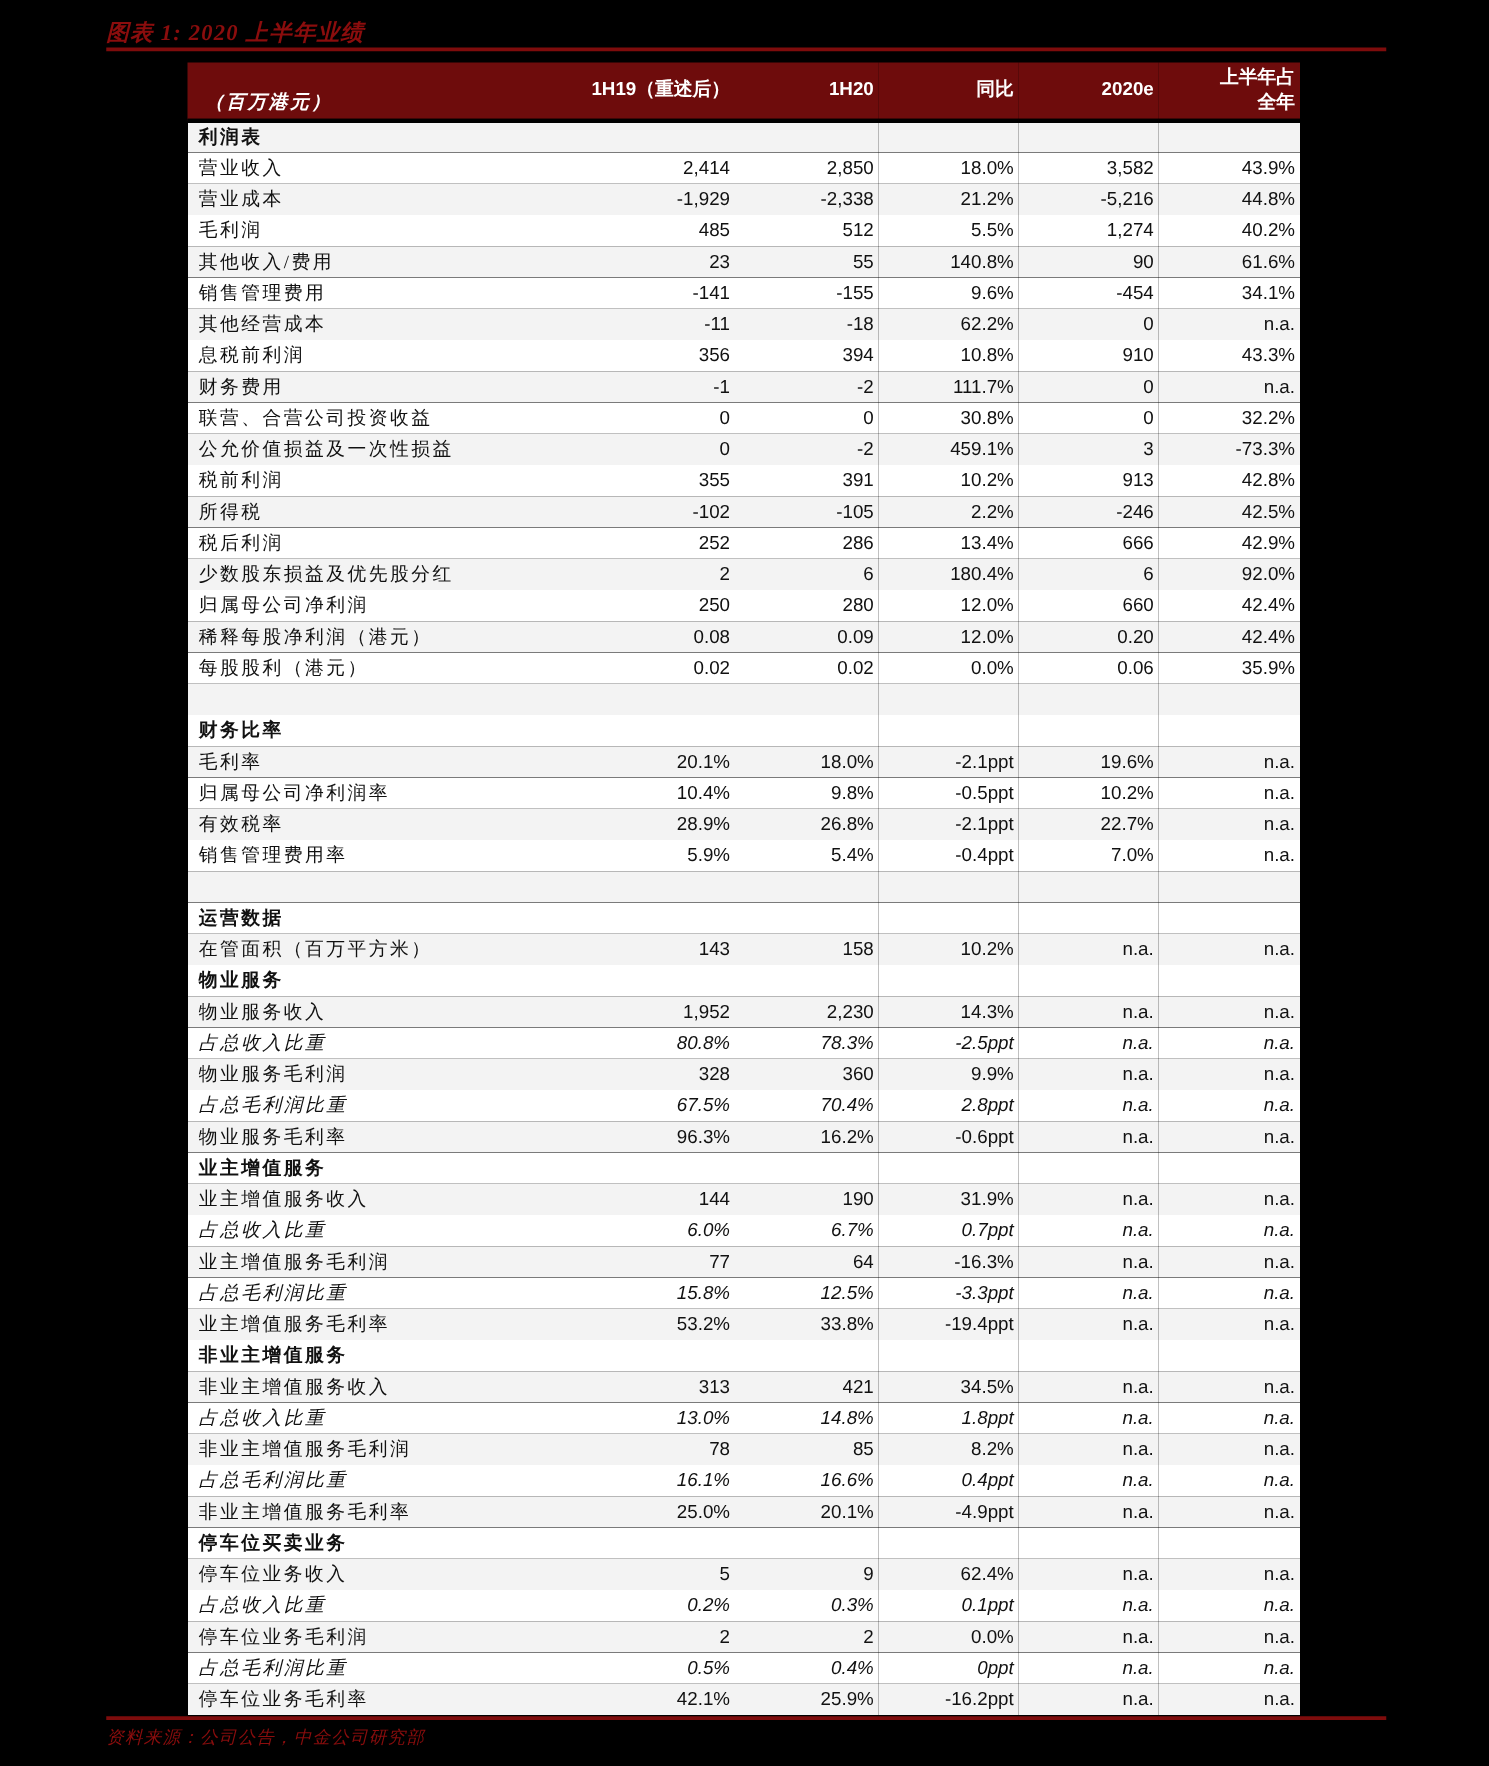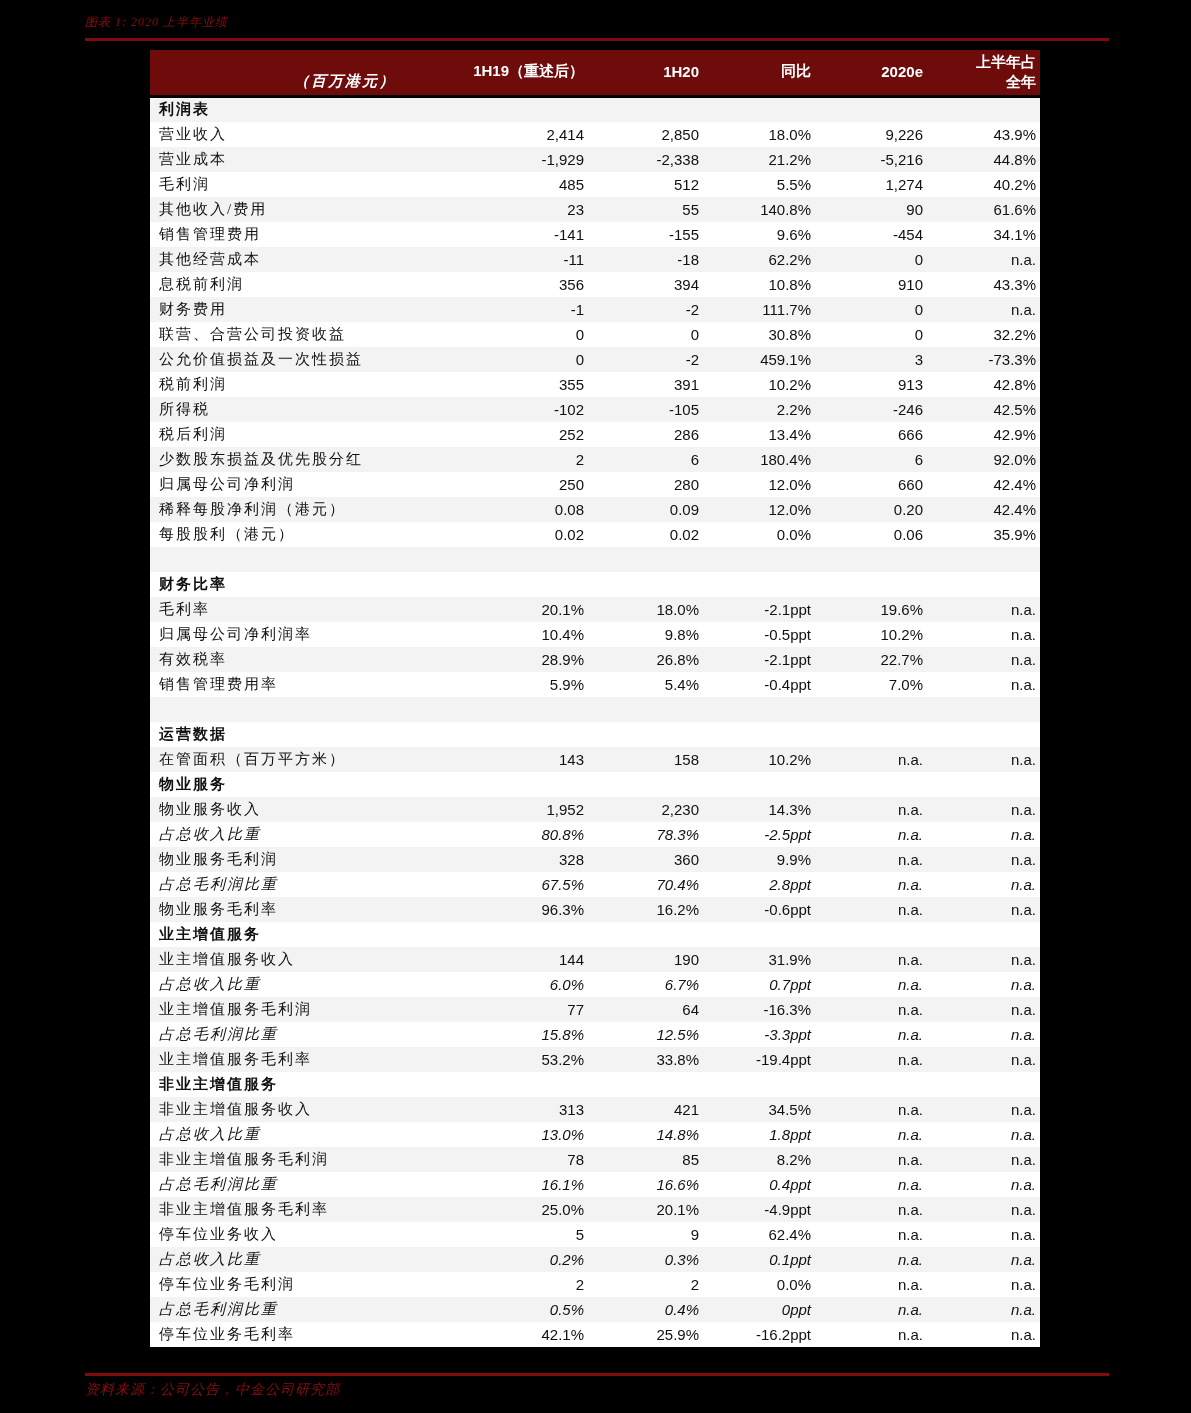--- a/index.html
+++ b/index.html
@@ -6,21 +6,21 @@
   body { background: #000; font-family: "Liberation Sans", sans-serif; }
   .page {
     position: relative;
     width: 1191px; height: 1413px;
     background: #000000;
     overflow: hidden;
   }
   .fig-title {
     position: absolute; left: 85px; top: 14px;
     font-family: "Liberation Serif", serif;
-    font-size: 12px; font-weight: normal; font-style: italic;
+    font-size: 18px; font-weight: bold; font-style: italic;
     color: #8B0D0D; letter-spacing: 1px;
   }
   .rule { position: absolute; left: 85px; width: 1024px; height: 3px; background: #7E0C0C; }
   .rule-top { top: 38px; }
   .rule-bottom { top: 1373px; }
   .source-line {
     position: absolute; left: 85px; top: 1381px;
     font-family: "Liberation Serif", serif;
     font-size: 14px; font-weight: normal; font-style: italic;
     color: #8B0D0D; letter-spacing: 1px;
@@ -36,22 +36,22 @@
   table.fin col.c4 { width: 112px; }
   table.fin col.c5 { width: 113px; }
   table.fin thead th {
     background: #6E0C0C; color: #FFFFFF;
     font-size: 15px; font-weight: bold;
     height: 44px; padding: 2px 4px 4px 4px;
     text-align: right; vertical-align: middle;
     border-bottom: 3px solid #000000;
   }
   table.fin thead th.h-label {
-    text-align: right; vertical-align: bottom;
-    font-style: italic; padding-left: 25px; letter-spacing: 2px;
+    text-align: left; vertical-align: bottom;
+    font-style: italic; padding-left: 14px; letter-spacing: 2px;
   }
   table.fin thead th.h-wrap { white-space: pre-line; line-height: 1.3; vertical-align: middle; margin-top: 24px; }
   table.fin tbody td {
     height: 25px; font-size: 15px; color: #111;
     padding: 0 4px 0 4px; text-align: right;
     white-space: nowrap; overflow: hidden;
   }
   table.fin tbody td.lbl {
     text-align: left; padding-left: 9px; letter-spacing: 2px;
     font-family: "Liberation Serif", serif;
@@ -97,21 +97,21 @@
           <td></td>
           <td></td>
           <td></td>
           <td></td>
         </tr>
         <tr class="data">
           <td class="lbl">营业收入</td>
           <td>2,414</td>
           <td>2,850</td>
           <td>18.0%</td>
-          <td>9,226</td>
+          <td>3,582</td>
           <td>43.9%</td>
         </tr>
         <tr class="data">
           <td class="lbl">营业成本</td>
           <td>-1,929</td>
           <td>-2,338</td>
           <td>21.2%</td>
           <td>-5,216</td>
           <td>44.8%</td>
         </tr>
@@ -444,20 +444,28 @@
           <td>n.a.</td>
         </tr>
         <tr class="data">
           <td class="lbl">非业主增值服务毛利率</td>
           <td>25.0%</td>
           <td>20.1%</td>
           <td>-4.9ppt</td>
           <td>n.a.</td>
           <td>n.a.</td>
         </tr>
+        <tr class="section">
+          <td class="lbl">停车位买卖业务</td>
+          <td></td>
+          <td></td>
+          <td></td>
+          <td></td>
+          <td></td>
+        </tr>
         <tr class="data">
           <td class="lbl">停车位业务收入</td>
           <td>5</td>
           <td>9</td>
           <td>62.4%</td>
           <td>n.a.</td>
           <td>n.a.</td>
         </tr>
         <tr class="italic">
           <td class="lbl">占总收入比重</td>

